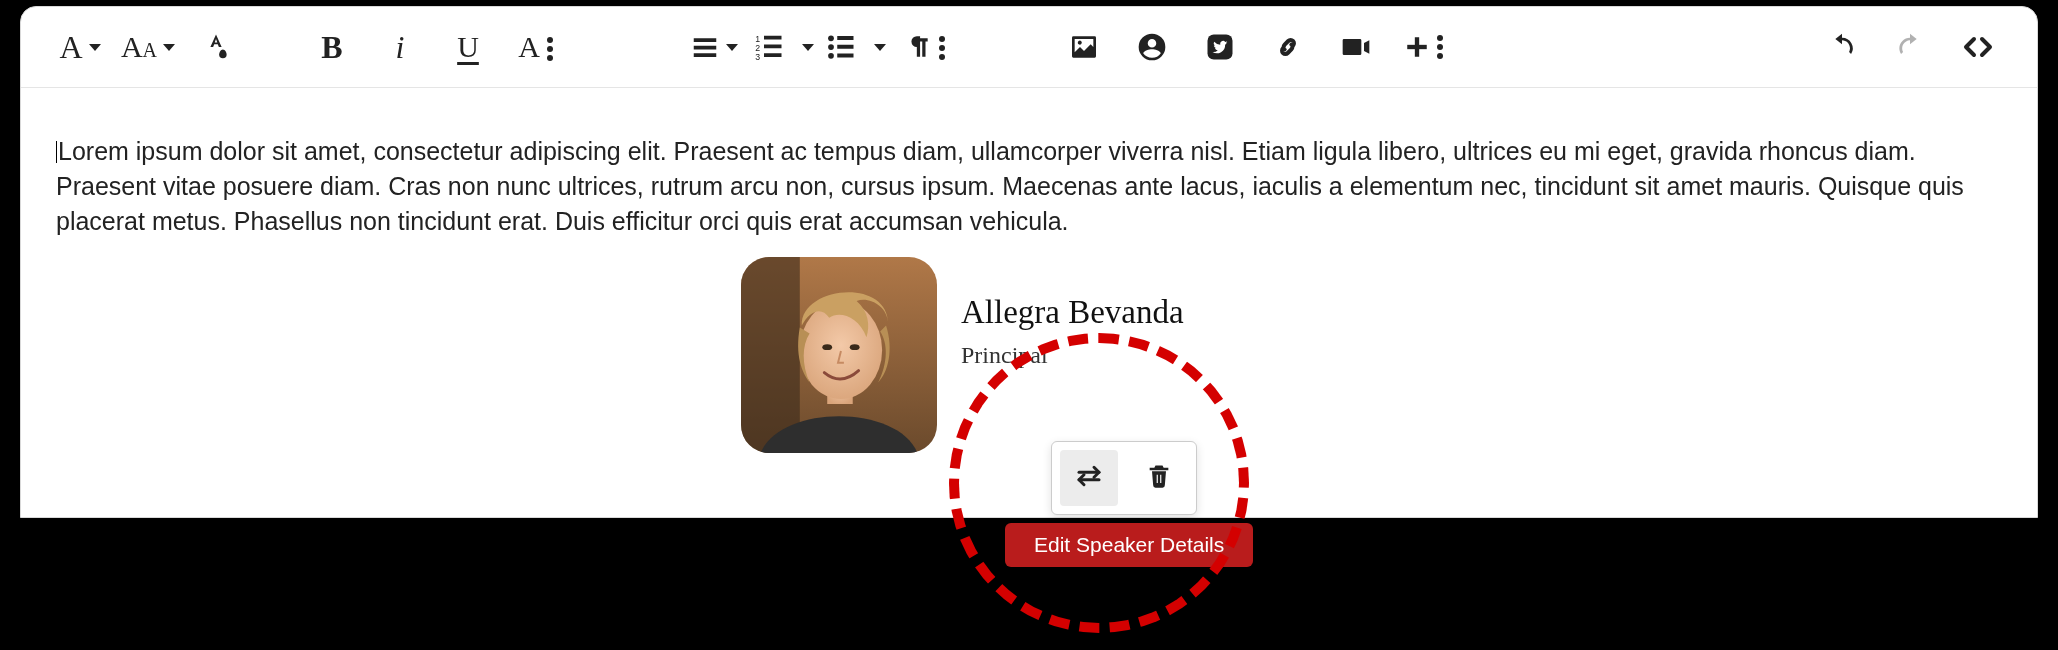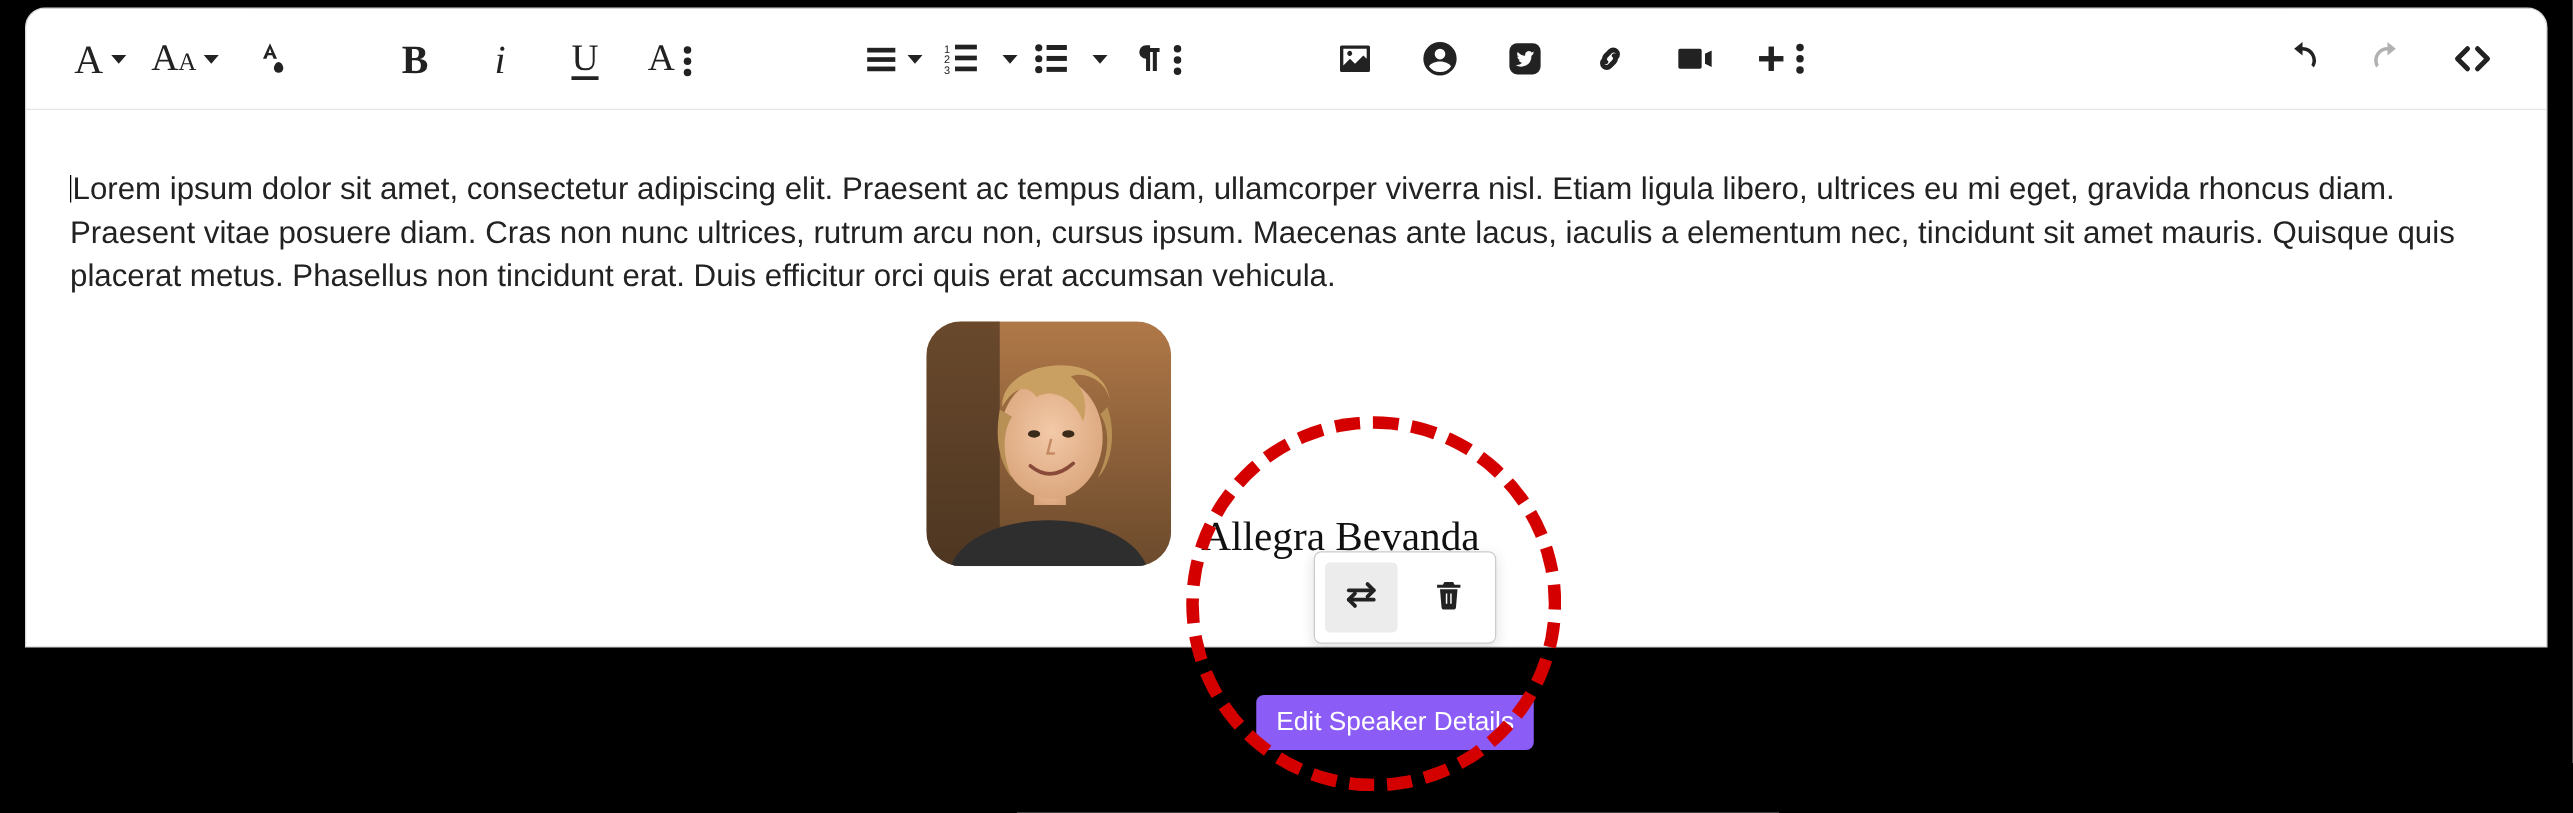--- a/index.html
+++ b/index.html
@@ -75,21 +75,21 @@
     line-height: 1.4;
   }
   .para { margin: 16px 0 10px 0; }
   .caret-bar {
     display:inline-block; width:1px; height:22px; background:#000;
     vertical-align: -3px; margin-right:1px;
   }
 
   .speaker {
     display:flex;
-    align-items:flex-end;
+    align-items:flex-start;
     margin-top: 18px;
     margin-left: 685px;
   }
   .avatar {
     width: 196px; height: 196px;
     border-radius: 28px;
     overflow: hidden;
     flex: 0 0 auto;
     position: relative;
   }
@@ -118,27 +118,26 @@
     width: 58px; height: 56px; border-radius:4px;
     display:flex; align-items:center; justify-content:center;
     cursor:pointer;
   }
   .popup-btn.active { background:#ececec; }
 
   .tooltip {
     position:absolute;
     left: 984px;
     top: 516px;
-    background:#8b5cf6;
+    background:#b91c1c;
     color:#fff;
     font-size:21px;
-    padding: 10px 16px;
+    padding: 10px 29px;
     border-radius:6px;
     white-space:nowrap;
-    margin-top:33px;
   }
 
   
   .anno-circle {
     position:absolute;
     left: 949px;
     top: 333px;
     width: 300px;
     height: 300px;
     border: 10px dashed #d40000;
@@ -369,20 +368,21 @@
             <ellipse cx="88" cy="92" rx="5" ry="3" fill="#3a2a1a"></ellipse>
             <ellipse cx="116" cy="92" rx="5" ry="3" fill="#3a2a1a"></ellipse>
 
             <path d="M85 118 Q102 132 120 116" stroke="#8a4a3a" stroke-width="3" fill="none" stroke-linecap="round"></path>
 
             <path d="M102 96 L99 108 L105 108" stroke="#c68a62" stroke-width="2" fill="none"></path>
           </svg>
         </div>
         <div class="speaker-meta">
           <div class="speaker-name">Allegra Bevanda</div>
+          <div class="speaker-role">Principal</div>
         </div>
       </div>
     </div>
 
     <div class="popup">
       <div class="popup-btn active">
         <span>
           <svg width="30" height="30" viewBox="0 0 24 24" fill="none" stroke="#222" stroke-width="2.4" stroke-linecap="round" stroke-linejoin="round">
             <line x1="4" y1="9" x2="20" y2="9"></line>
               <polyline points="16,5 20,9 16,13" fill="none"></polyline>

